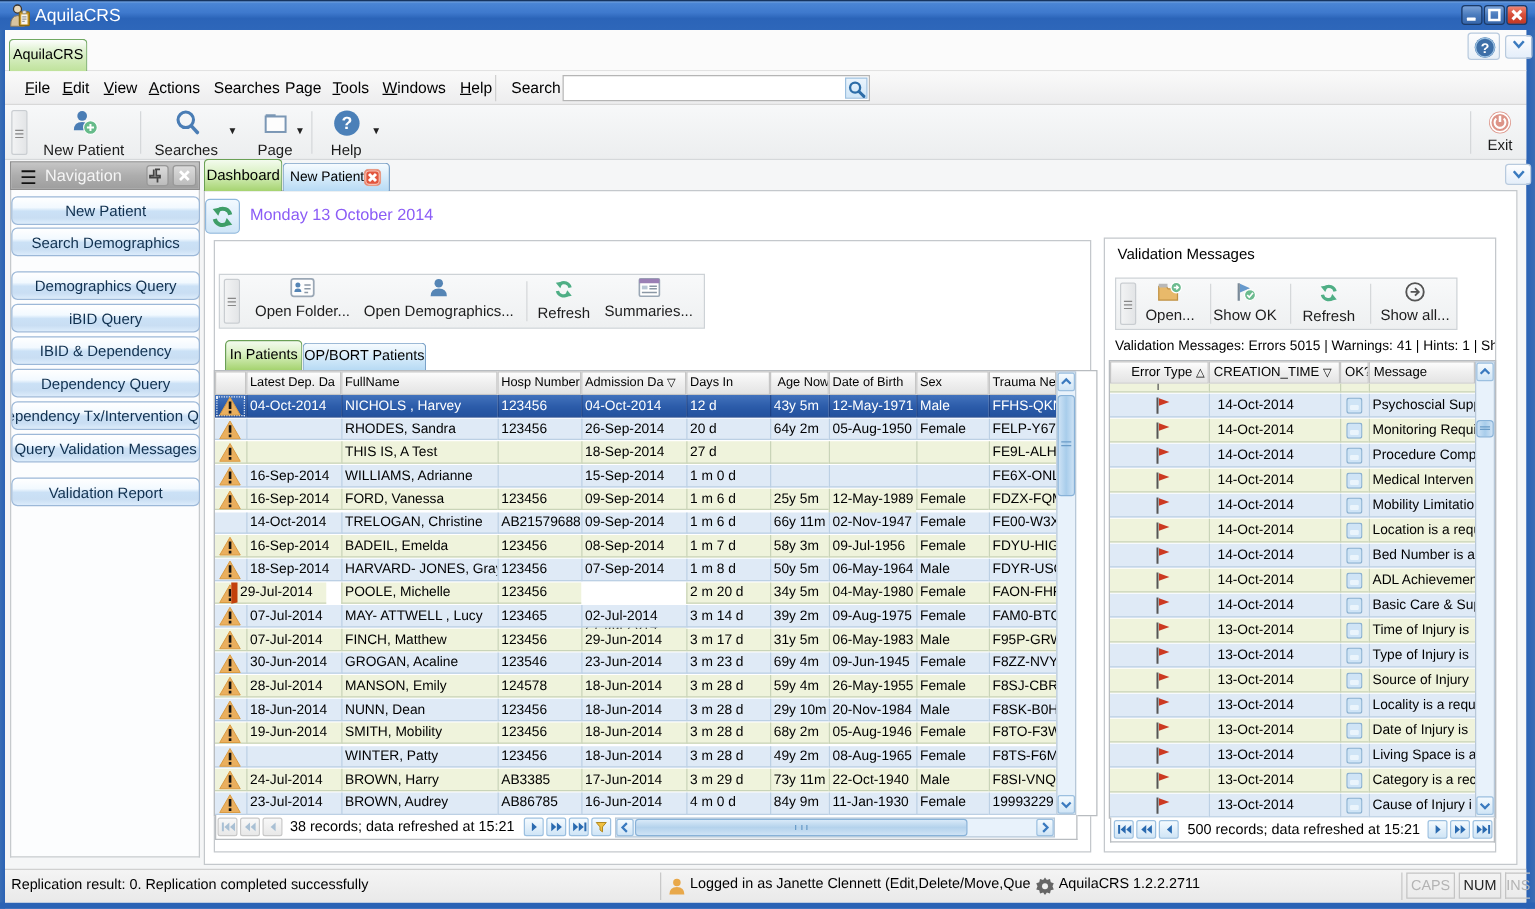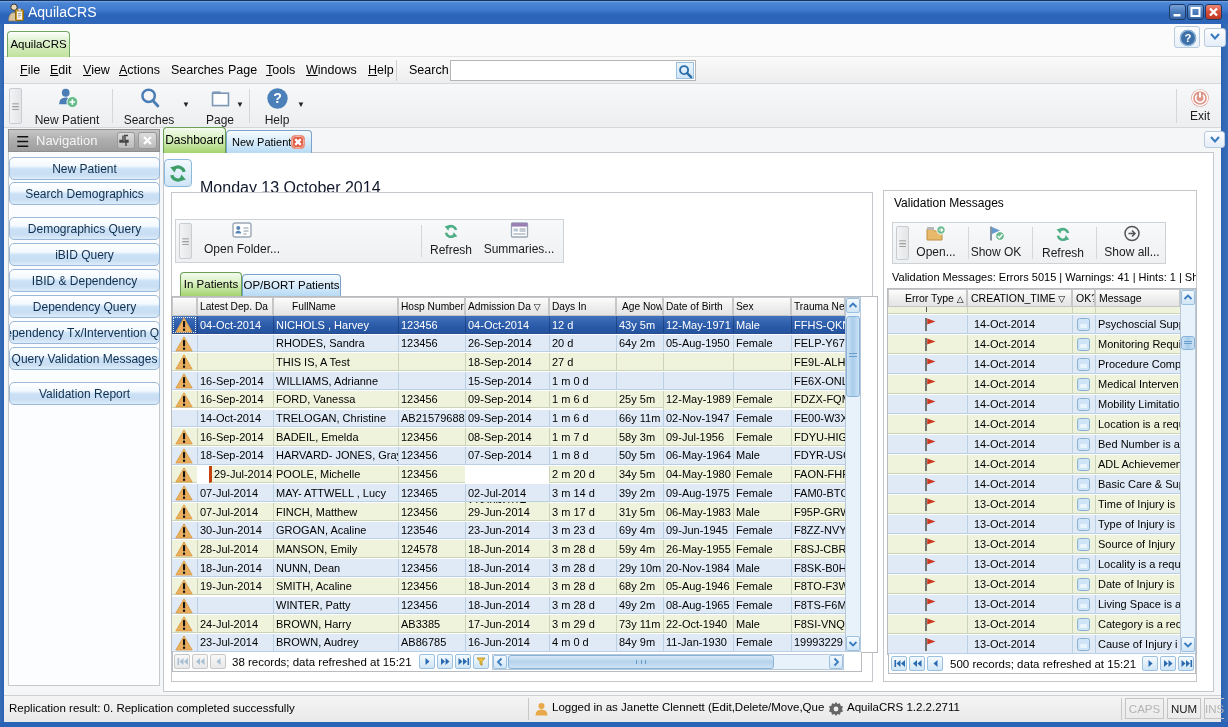--- a/index.html
+++ b/index.html
@@ -224,35 +224,42 @@
   </div>
 
   <div class="abs" style="left:160px;top:135px;width:28px;height:28px;border:1px solid #8fb8dd;border-radius:4px;background:linear-gradient(180deg,#f2f9ff,#cfe5f7);">
     <svg width="22" height="22" viewBox="0 0 22 22" style="margin:2px;">
       <path d="M7.5 6.2 A 6.2 6.2 0 0 1 17.2 9.8" fill="none" stroke="#3f9e68" stroke-width="3.2"></path>
       <path d="M14.5 16.8 A 6.2 6.2 0 0 1 4.8 13.2" fill="none" stroke="#3f9e68" stroke-width="3.2"></path>
       <path d="M3.2 5.2 L10.4 3.8 L7.6 10.6 Z" fill="#3f9e68"></path>
       <path d="M18.8 17.8 L11.6 19.2 L14.4 12.4 Z" fill="#3f9e68"></path>
     </svg>
   </div>
-  <div class="abs" style="left:196px;top:155px;font-size:16px;color:#0f172a;">Monday 13 October 2014</div>
+  <div class="abs" style="left:196px;top:140px;font-size:13px;color:#8b5cf6;">Monday 13 October 2014</div>
 
   <div class="abs gbox" style="left:167px;top:168px;width:702px;height:490px;background:#fff;"></div>
 
   <div class="abs toolbox" style="left:171px;top:195px;width:389px;height:44px;">
     <span class="tbgrip" style="left:3px;top:3px;height:36px;line-height:36px;">☰</span>
   </div>
   <div class="abs tbb" style="left:196px;top:198px;width:84px;">
     <svg width="20" height="17" viewBox="0 0 20 17">
       <rect x="1" y="1" width="18" height="14" rx="2" fill="#fdfdfd" stroke="#9aa7b5" stroke-width="1.4"></rect>
       <circle cx="6.3" cy="6" r="2" fill="#5585b5"></circle>
       <path d="M3.5 11.5 Q3.5 8.8 6.3 8.8 Q9.1 8.8 9.1 11.5 Z" fill="#5585b5"></path>
       <path d="M11.5 6 h5 M11.5 9 h5 M11.5 12 h3" stroke="#8a97a5" stroke-width="1.2"></path>
     </svg>
     <div>Open Folder...</div>
+  </div>
+  <div class="abs tbb" style="left:281px;top:198px;width:132px;">
+    <svg width="18" height="17" viewBox="0 0 18 17">
+      <circle cx="9" cy="4.5" r="3.4" fill="#5585b5"></circle>
+      <path d="M2.5 15 Q2.5 8.7 9 8.7 Q15.5 8.7 15.5 15 Z" fill="#5585b5"></path>
+    </svg>
+    <div>Open Demographics...</div>
   </div>
   <div class="abs" style="left:417px;top:201px;width:1px;height:32px;background:#d5d8da;"></div>
   <div class="abs tbb" style="left:421px;top:198px;width:52px;">
     <svg width="20" height="18" viewBox="0 0 22 22">
       <path d="M7.5 6.2 A 6.2 6.2 0 0 1 17.2 9.8" fill="none" stroke="#4fae85" stroke-width="3.2"></path>
       <path d="M14.5 16.8 A 6.2 6.2 0 0 1 4.8 13.2" fill="none" stroke="#4fae85" stroke-width="3.2"></path>
       <path d="M3.2 5.2 L10.4 3.8 L7.6 10.6 Z" fill="#4fae85"></path>
       <path d="M18.8 17.8 L11.6 19.2 L14.4 12.4 Z" fill="#4fae85"></path>
     </svg>
     <div>Refresh</div>
@@ -266,21 +273,21 @@
     </svg>
     <div>Summaries...</div>
   </div>
 
   <div class="abs gtab" style="left:176px;top:248px;width:62px;border:1px solid #6aa055;border-bottom:none;line-height:23px;z-index:3;background:linear-gradient(180deg,#f3fbee 0%,#d8f0c0 45%,#a5d36f 100%);">In Patients</div>
   <div class="abs gtab" style="left:238px;top:250px;width:99px;height:22px;border:1px solid #7ba2c8;border-bottom:none;line-height:20px;background:linear-gradient(180deg,#f6fbfe 0%,#d9edfb 45%,#b7daf4 100%);">OP/BORT Patients</div>
 
 <div class="abs" style="left:167px;top:272px;width:707px;height:357px;border:1px solid #b8bcc0;background:#fff;"></div>
 <div class="abs ghead" style="left:168px;top:273px;width:25px;height:19px;line-height:17px;padding-left:2px;overflow:hidden;white-space:nowrap;font-size:10.2px;"></div>
 <div class="abs ghead" style="left:193px;top:273px;width:76px;height:19px;line-height:17px;padding-left:2px;overflow:hidden;white-space:nowrap;font-size:10.2px;">Latest Dep. Da</div>
-<div class="abs ghead" style="left:269px;top:273px;width:125px;height:19px;line-height:17px;padding-left:18px;overflow:hidden;white-space:nowrap;font-size:10.2px;">FullName</div>
+<div class="abs ghead" style="left:269px;top:273px;width:125px;height:19px;line-height:17px;padding-left:2px;overflow:hidden;white-space:nowrap;font-size:10.2px;">FullName</div>
 <div class="abs ghead" style="left:394px;top:273px;width:67px;height:19px;line-height:17px;padding-left:2px;overflow:hidden;white-space:nowrap;font-size:10.2px;">Hosp Number</div>
 <div class="abs ghead" style="left:461px;top:273px;width:84px;height:19px;line-height:17px;padding-left:2px;overflow:hidden;white-space:nowrap;font-size:10.2px;">Admission Da <span style="font-size:9px;">▽</span></div>
 <div class="abs ghead" style="left:545px;top:273px;width:67px;height:19px;line-height:17px;padding-left:2px;overflow:hidden;white-space:nowrap;font-size:10.2px;">Days In</div>
 <div class="abs ghead" style="left:612px;top:273px;width:47px;height:19px;line-height:17px;padding-left:5px;overflow:hidden;white-space:nowrap;font-size:10.2px;">Age Now</div>
 <div class="abs ghead" style="left:659px;top:273px;width:70px;height:19px;line-height:17px;padding-left:2px;overflow:hidden;white-space:nowrap;font-size:10.2px;">Date of Birth</div>
 <div class="abs ghead" style="left:729px;top:273px;width:58px;height:19px;line-height:17px;padding-left:2px;overflow:hidden;white-space:nowrap;font-size:10.2px;">Sex</div>
 <div class="abs ghead" style="left:787px;top:273px;width:54px;height:19px;line-height:17px;padding-left:2px;overflow:hidden;white-space:nowrap;font-size:10.2px;">Trauma Ne</div>
 <div class="abs" style="left:168px;top:292.0px;width:25px;height:17.7px;background:linear-gradient(180deg,#4272bc,#2a5aa8 60%,#24539f);color:#fff;outline:1px dotted #e8eef8;outline-offset:-2px;border-bottom:1px solid rgba(20,50,110,0.55);">
       <svg width="18" height="16" viewBox="0 0 18 16" style="position:absolute;left:3px;top:1px;">
         <path d="M9 0.8 L17.2 15 H0.8 Z" fill="#eaaf5e" stroke="#d99b43" stroke-width="0.8" stroke-linejoin="round"></path>
@@ -403,21 +410,21 @@
 <div class="abs gcell" style="left:659px;top:422.9px;width:70px;height:17.7px;background:#dfeaf6;border-bottom:1px solid #bcd0e4;border-left:1px solid #bcd0e4;">06-May-1964</div>
 <div class="abs gcell" style="left:729px;top:422.9px;width:58px;height:17.7px;background:#dfeaf6;border-bottom:1px solid #bcd0e4;border-left:1px solid #bcd0e4;">Male</div>
 <div class="abs gcell" style="left:787px;top:422.9px;width:54px;height:17.7px;background:#dfeaf6;border-bottom:1px solid #bcd0e4;border-left:1px solid #bcd0e4;">FDYR-USC</div>
 <div class="abs" style="left:168px;top:441.6px;width:25px;height:17.7px;background:#eff3dc;border-bottom:1px solid #c9d4b8;">
       <svg width="18" height="16" viewBox="0 0 18 16" style="position:absolute;left:3px;top:1px;">
         <path d="M9 0.8 L17.2 15 H0.8 Z" fill="#eaaf5e" stroke="#d99b43" stroke-width="0.8" stroke-linejoin="round"></path>
         <rect x="8" y="4.2" width="2.1" height="6" fill="#111"></rect>
         <rect x="8" y="11.6" width="2.1" height="2.2" fill="#111"></rect>
       </svg>
     </div>
-<div class="abs gcell" style="left:205px;top:441.6px;width:76px;height:17.7px;background:#eff3dc;border-bottom:1px solid #c9d4b8;border-left:3px solid #c2410c;">29-Jul-2014</div>
+<div class="abs gcell" style="left:181px;top:441.6px;width:76px;height:17.7px;background:#eff3dc;border-bottom:1px solid #c9d4b8;border-left:5px solid #c2410c;">29-Jul-2014</div>
 <div class="abs gcell" style="left:269px;top:441.6px;width:125px;height:17.7px;background:#eff3dc;border-bottom:1px solid #c9d4b8;border-left:1px solid #c9d4b8;">POOLE, Michelle</div>
 <div class="abs gcell" style="left:394px;top:441.6px;width:67px;height:17.7px;background:#eff3dc;border-bottom:1px solid #c9d4b8;border-left:1px solid #c9d4b8;">123456</div>
 <div class="abs gcell" style="left:461px;top:441.6px;width:84px;height:17.7px;background:#eff3dc;border-bottom:1px solid #c9d4b8;border-left:1px solid #c9d4b8;margin-top:27px;">27-Jul-2014</div>
 <div class="abs gcell" style="left:545px;top:441.6px;width:67px;height:17.7px;background:#eff3dc;border-bottom:1px solid #c9d4b8;border-left:1px solid #c9d4b8;">2 m 20 d</div>
 <div class="abs gcell" style="left:612px;top:441.6px;width:47px;height:17.7px;background:#eff3dc;border-bottom:1px solid #c9d4b8;border-left:1px solid #c9d4b8;">34y 5m</div>
 <div class="abs gcell" style="left:659px;top:441.6px;width:70px;height:17.7px;background:#eff3dc;border-bottom:1px solid #c9d4b8;border-left:1px solid #c9d4b8;">04-May-1980</div>
 <div class="abs gcell" style="left:729px;top:441.6px;width:58px;height:17.7px;background:#eff3dc;border-bottom:1px solid #c9d4b8;border-left:1px solid #c9d4b8;">Female</div>
 <div class="abs gcell" style="left:787px;top:441.6px;width:54px;height:17.7px;background:#eff3dc;border-bottom:1px solid #c9d4b8;border-left:1px solid #c9d4b8;">FAON-FHF</div>
 <div class="abs" style="left:168px;top:460.3px;width:25px;height:17.7px;background:#dfeaf6;border-bottom:1px solid #bcd0e4;">
       <svg width="18" height="16" viewBox="0 0 18 16" style="position:absolute;left:3px;top:1px;">
@@ -500,21 +507,21 @@
 <div class="abs gcell" style="left:729px;top:535.1px;width:58px;height:17.7px;background:#dfeaf6;border-bottom:1px solid #bcd0e4;border-left:1px solid #bcd0e4;">Male</div>
 <div class="abs gcell" style="left:787px;top:535.1px;width:54px;height:17.7px;background:#dfeaf6;border-bottom:1px solid #bcd0e4;border-left:1px solid #bcd0e4;">F8SK-B0H</div>
 <div class="abs" style="left:168px;top:553.8px;width:25px;height:17.7px;background:#eff3dc;border-bottom:1px solid #c9d4b8;">
       <svg width="18" height="16" viewBox="0 0 18 16" style="position:absolute;left:3px;top:1px;">
         <path d="M9 0.8 L17.2 15 H0.8 Z" fill="#eaaf5e" stroke="#d99b43" stroke-width="0.8" stroke-linejoin="round"></path>
         <rect x="8" y="4.2" width="2.1" height="6" fill="#111"></rect>
         <rect x="8" y="11.6" width="2.1" height="2.2" fill="#111"></rect>
       </svg>
     </div>
 <div class="abs gcell" style="left:193px;top:553.8px;width:76px;height:17.7px;background:#eff3dc;border-bottom:1px solid #c9d4b8;border-left:1px solid #c9d4b8;">19-Jun-2014</div>
-<div class="abs gcell" style="left:269px;top:553.8px;width:125px;height:17.7px;background:#eff3dc;border-bottom:1px solid #c9d4b8;border-left:1px solid #c9d4b8;">SMITH, Acaline</div>
+<div class="abs gcell" style="left:269px;top:553.8px;width:125px;height:17.7px;background:#eff3dc;border-bottom:1px solid #c9d4b8;border-left:1px solid #c9d4b8;">SMITH, Mobility</div>
 <div class="abs gcell" style="left:394px;top:553.8px;width:67px;height:17.7px;background:#eff3dc;border-bottom:1px solid #c9d4b8;border-left:1px solid #c9d4b8;">123456</div>
 <div class="abs gcell" style="left:461px;top:553.8px;width:84px;height:17.7px;background:#eff3dc;border-bottom:1px solid #c9d4b8;border-left:1px solid #c9d4b8;">18-Jun-2014</div>
 <div class="abs gcell" style="left:545px;top:553.8px;width:67px;height:17.7px;background:#eff3dc;border-bottom:1px solid #c9d4b8;border-left:1px solid #c9d4b8;">3 m 28 d</div>
 <div class="abs gcell" style="left:612px;top:553.8px;width:47px;height:17.7px;background:#eff3dc;border-bottom:1px solid #c9d4b8;border-left:1px solid #c9d4b8;">68y 2m</div>
 <div class="abs gcell" style="left:659px;top:553.8px;width:70px;height:17.7px;background:#eff3dc;border-bottom:1px solid #c9d4b8;border-left:1px solid #c9d4b8;">05-Aug-1946</div>
 <div class="abs gcell" style="left:729px;top:553.8px;width:58px;height:17.7px;background:#eff3dc;border-bottom:1px solid #c9d4b8;border-left:1px solid #c9d4b8;">Female</div>
 <div class="abs gcell" style="left:787px;top:553.8px;width:54px;height:17.7px;background:#eff3dc;border-bottom:1px solid #c9d4b8;border-left:1px solid #c9d4b8;">F8TO-F3W</div>
 <div class="abs" style="left:168px;top:572.5px;width:25px;height:17.7px;background:#dfeaf6;border-bottom:1px solid #bcd0e4;">
       <svg width="18" height="16" viewBox="0 0 18 16" style="position:absolute;left:3px;top:1px;">
         <path d="M9 0.8 L17.2 15 H0.8 Z" fill="#eaaf5e" stroke="#d99b43" stroke-width="0.8" stroke-linejoin="round"></path>

